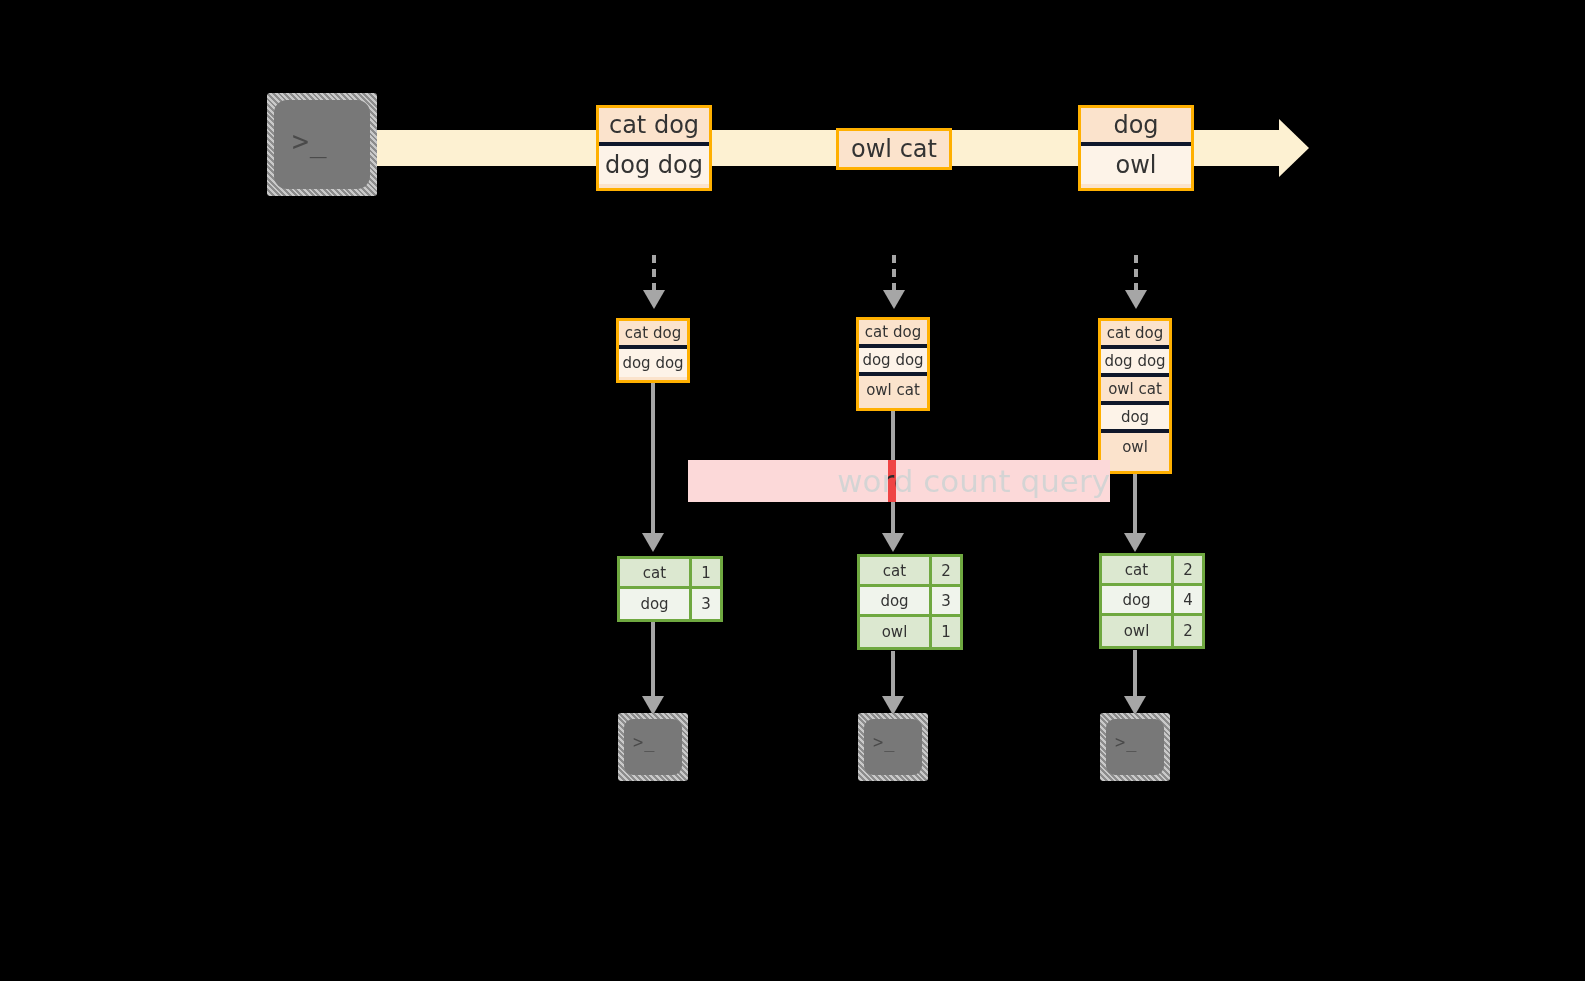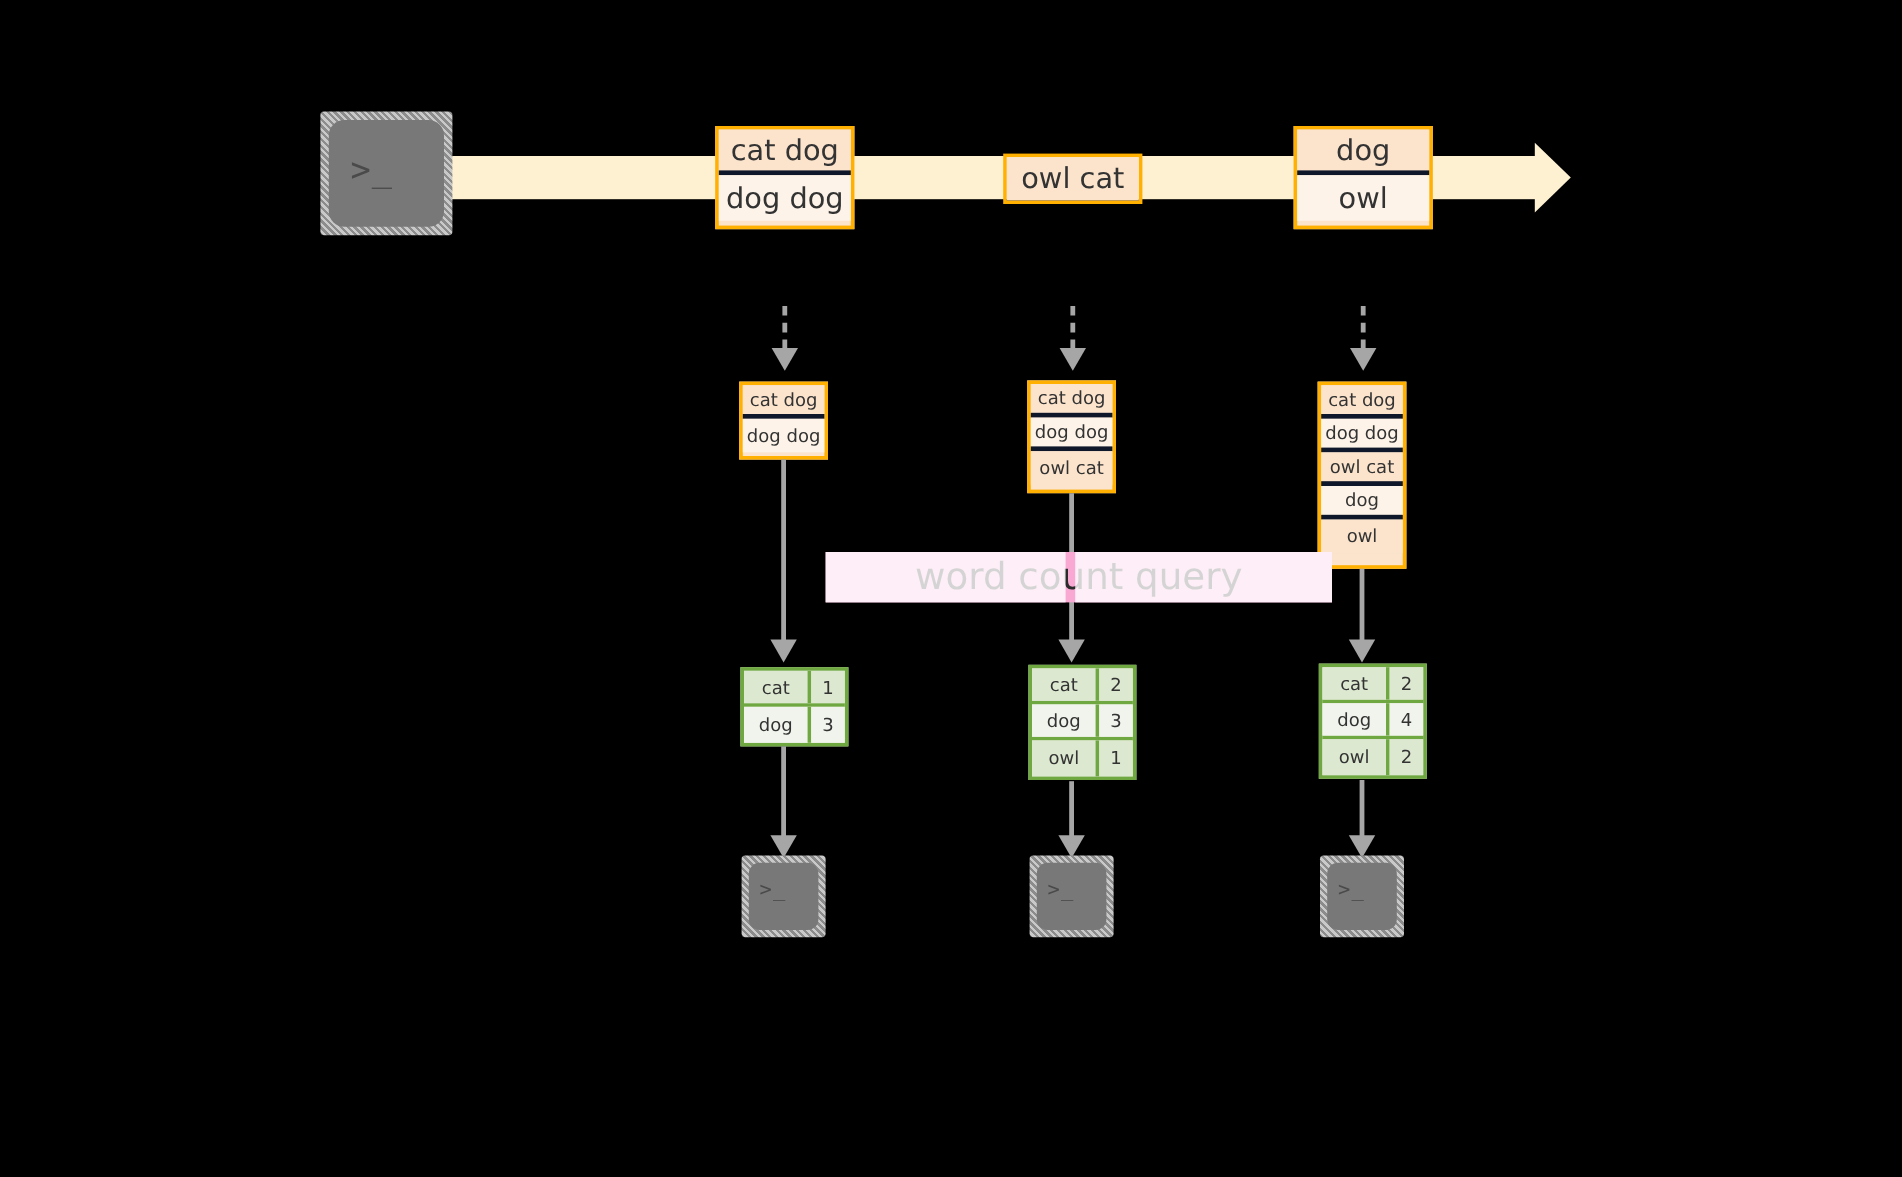--- a/index.html
+++ b/index.html
@@ -101,21 +101,21 @@
   .gcell {
     box-sizing: border-box;
     display: flex;
     align-items: center;
     justify-content: center;
     font-size: 15px;
     color: #333333;
     background: #DCE8D0;
   }
   .grow.alt .gcell { background: #F0F4EC; }
-  .gcell.key { width: 56px; border-right: 3px solid #6FA840; }
+  .gcell.key { width: 72px; border-right: 3px solid #6FA840; }
   .gcell.val { width: 28px; }
 
   
   .vline {
     position: absolute;
     width: 4px;
     background: #A6A6A6;
   }
   .vline.dashed {
     background: transparent;
@@ -126,24 +126,24 @@
     position: absolute;
     width: 0; height: 0;
     border-left: 11px solid transparent;
     border-right: 11px solid transparent;
     border-top: 19px solid #A6A6A6;
   }
 
   
   .banner {
     position: absolute;
-    background: #f9a8d4;
+    background: #ef4444;
     display: flex;
     align-items: center;
-    justify-content: center;
+    justify-content: flex-end;
   }
   .banner-label {
     font-size: 31px;
     color: #2b2b2b;
     white-space: nowrap;
   }
   .banner-veil {
     position: absolute;
     background: rgba(255,255,255,0.80);
   }

